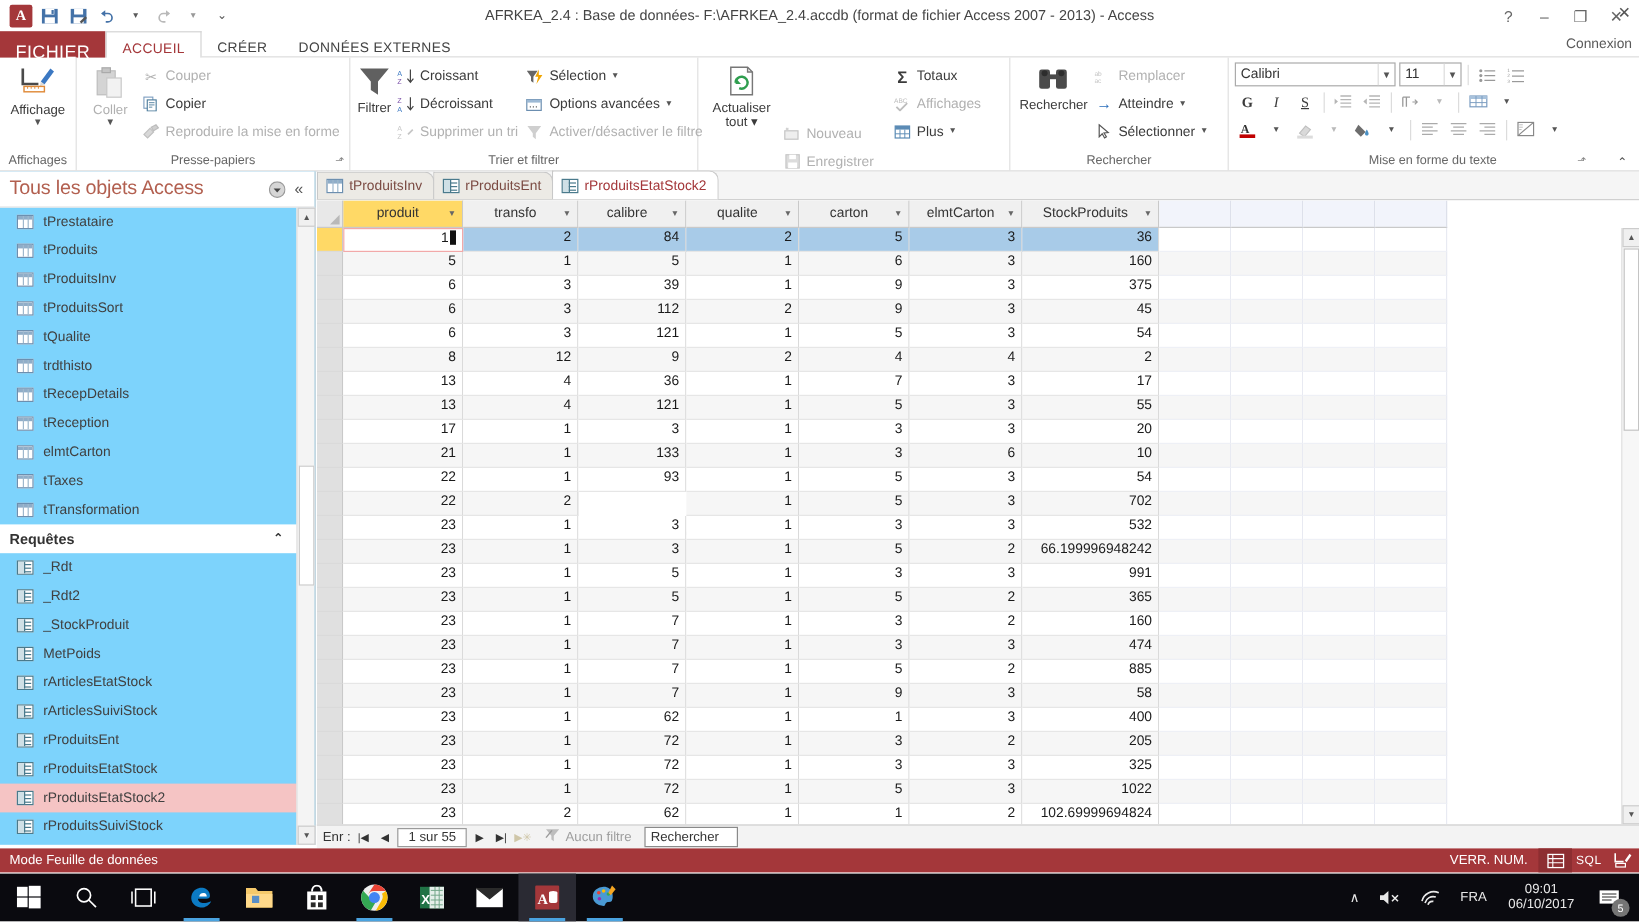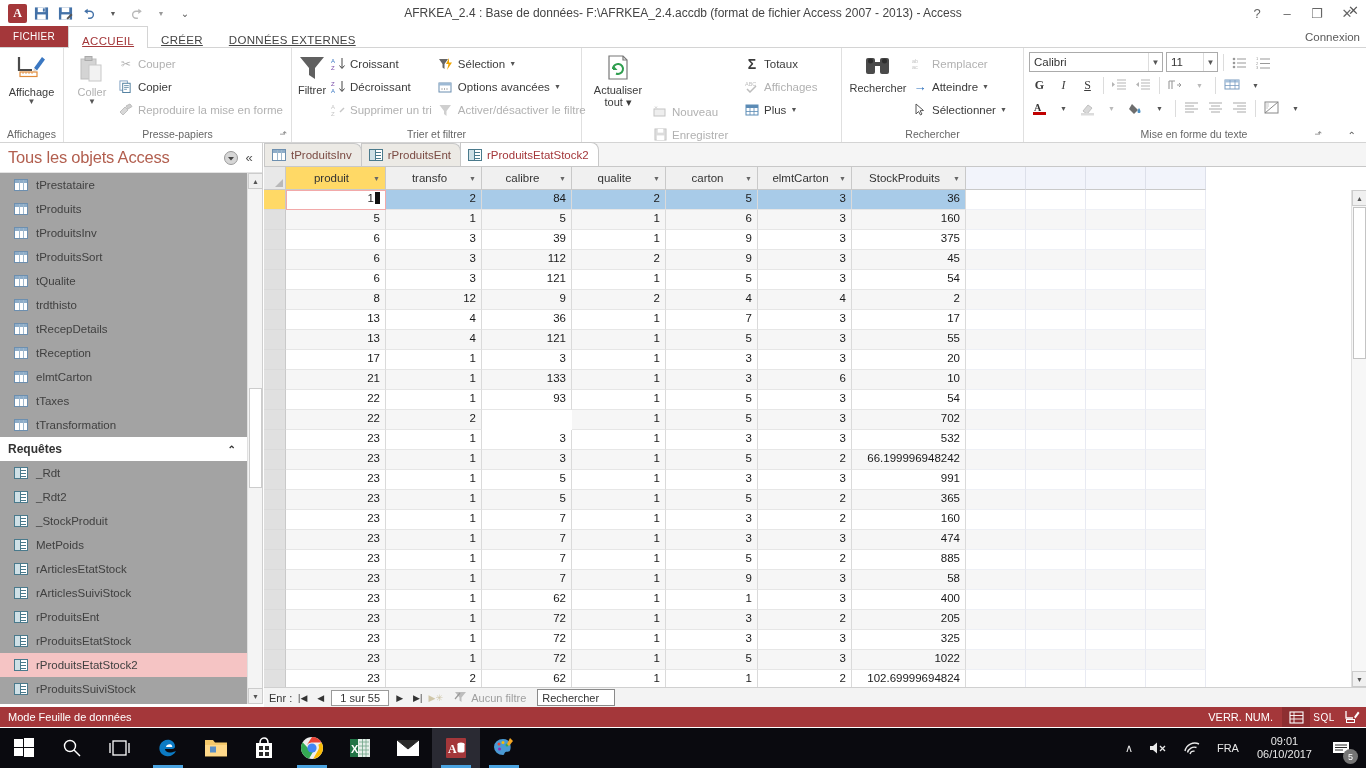--- a/index.html
+++ b/index.html
@@ -43,27 +43,27 @@
     justify-content:center; font-size: 13px; color: #666;
   }
 
   
   #ribbon-tabs {
     position: absolute; top: 26px; left: 0; width: 1366px; height: 22px;
     background: #ffffff; display: flex; align-items: stretch;
     border-bottom: 1px solid #d4d4d4;
   }
   .tab-file {
-    background: #a4373a; color: #fff; font-size: 10px;
-    padding: 4px 13px; display:flex; align-items:center;
+    background: #a4373a; color: #fff; font-size: 15px;
+    padding: 17px 13px; display:flex; align-items:center;
     letter-spacing: .3px;
   }
   .rtab {
     font-size: 11.5px; color: #444; padding: 14px 13px;
-    display: flex; align-items: center; letter-spacing:.3px;text-decoration:underline;
+    display: flex; align-items: center; letter-spacing:.3px;
   }
   .rtab.active {
     background: #fff; color: #a4373a;
     border-left: 1px solid #d4d4d4; border-right: 1px solid #d4d4d4;
     border-top: 1px solid #d4d4d4;
     position: relative; top: 0; margin-bottom: -1px;
   }
   #connexion {
     position: absolute; right: 6px; top: 26px; font-size: 11.5px;
     color: #5a5a5a; line-height: 22px;
@@ -115,21 +115,21 @@
                  border-left:1px solid #ddd; height:100%; display:flex;
                  align-items:center; justify-content:center;}
   .fbtn { width:21px; height:20px; display:flex; align-items:center;
           justify-content:center; font-size:12px; color:#3b3b3b; }
   .fbtn.dim { color:#bababa; }
   .sep-v { width:1px; height:17px; background:#dcdcdc; margin:0 2px; }
 
   
   #navpane {
     position: absolute; top: 143px; left: 0; width: 263px; height: 561px;
-    background: #a3a3a3; border-right: 1px solid #cfcfcf;
+    background: #7dd3fc; border-right: 1px solid #cfcfcf;
   }
   #nav-header {
     height: 30px; display:flex; align-items:center; padding: 0 4px 0 8px;
     border-bottom: 1px solid #e3e3e3; background:#fff;
   }
   #nav-title { flex:1; font-size: 16.5px; color:#b25f4f; font-weight:400; letter-spacing:-.2px;}
   .navhdr-btn { width:18px; height:18px; display:flex; align-items:center;
                justify-content:center; font-size:11px; color:#555; }
   #nav-list {
     position:absolute; top:30px; left:0; width:248px; height:531px;

